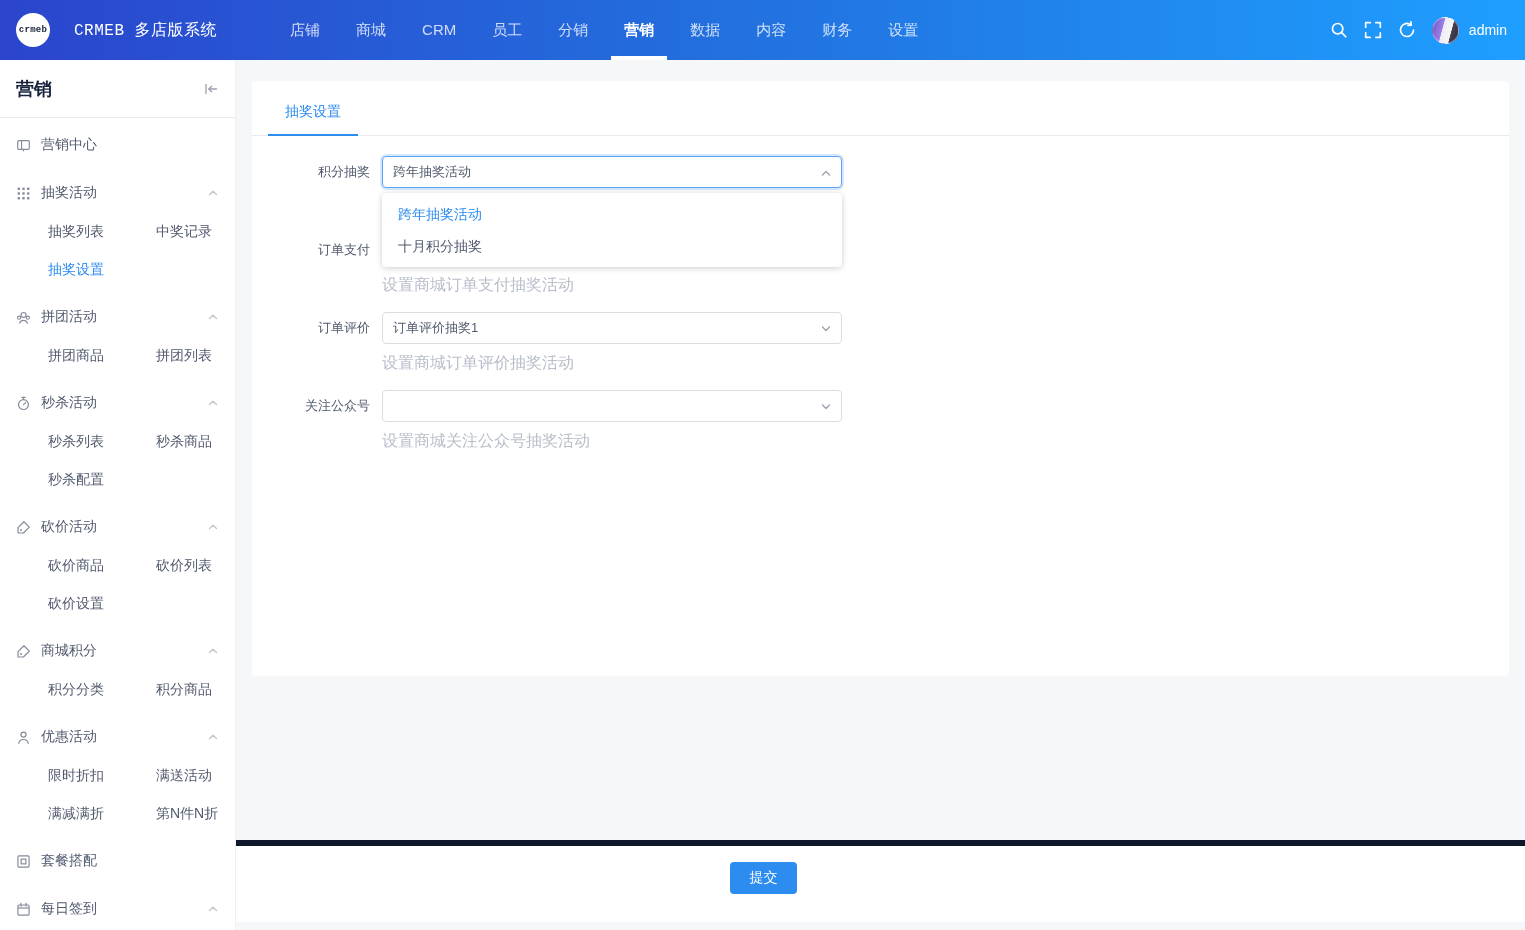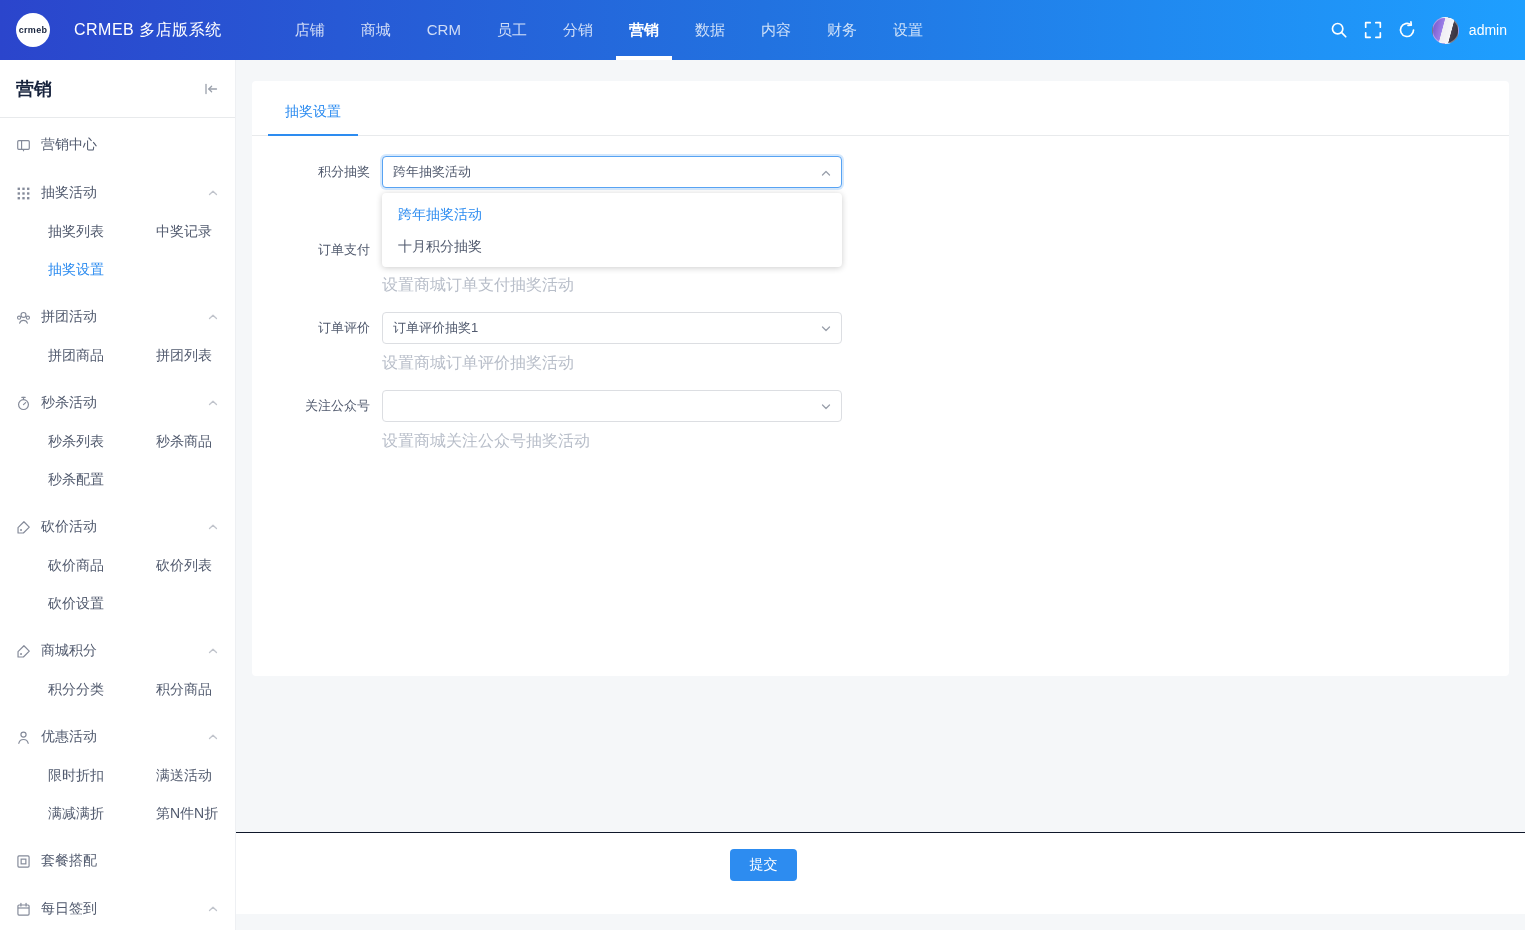--- a/index.html
+++ b/index.html
@@ -4,21 +4,21 @@
 <style>
   * { margin:0; padding:0; box-sizing:border-box; }
   html,body { width:1525px; height:930px; overflow:hidden;
     font-family:"Liberation Sans","DejaVu Sans",sans-serif;
     background:#f5f7f9; position:relative; }
 
   
   .header { position:absolute; top:0; left:0; right:0; height:60px; z-index:40;
     background:linear-gradient(90deg,#2b45cc 0%,#2272e0 50%,#1e9fff 100%);
     display:flex; align-items:center; }
-  .logo-wrap { display:flex; align-items:center; margin-left:16px; cursor:pointer; }
+  .logo-wrap { display:flex; align-items:center; margin-left:16px; cursor:pointer;font-family:Liberation Mono, monospace; }
   .logo-circle { width:34px; height:34px; border-radius:50%; background:#fff;
     display:flex; align-items:center; justify-content:center;
     color:#17233d; font-size:9px; font-weight:bold; letter-spacing:.3px; }
   .app-title { color:#fff; font-size:16px; font-weight:500; margin-left:24px; letter-spacing:.5px; }
   .top-nav { display:flex; margin-left:55px; height:60px; }
   .nav-item { position:relative; color:rgba(255,255,255,.78); font-size:15px;
     line-height:60px; padding:0 18px; cursor:pointer; white-space:nowrap; }
   .nav-item.active { color:#fff; font-weight:bold; }
   .nav-item.active::after { content:""; position:absolute; left:50%; transform:translateX(-50%);
     bottom:0; width:56px; height:4px; background:#fff; }
@@ -72,22 +72,22 @@
   .select .caret.up { transform:rotate(180deg); }
   .helper { margin-top:10px; font-size:16px; color:#b8bec9; line-height:18px; }
 
   .dropdown { position:absolute; top:37px; left:0; right:0; z-index:50; background:#fff;
     border-radius:4px; box-shadow:0 1px 6px rgba(0,0,0,.2); padding:5px 0; }
   .dd-option { height:32px; line-height:32px; padding-left:16px; font-size:14px;
     color:#515a6e; cursor:pointer; }
   .dd-option.selected { color:#2d8cf0; }
 
   
-  .footer { position:absolute; left:236px; right:0; bottom:16px; height:82px; background:#fff;
-    border-top:1px solid #0f172a; z-index:30; }
+  .footer { position:absolute; left:236px; right:0; bottom:8px; height:82px; background:#fff;
+    border-top:6px solid #0f172a; z-index:30; }
   .submit-btn { position:absolute; left:494px; top:16px; width:67px; height:32px;
     background:#2d8cf0; color:#fff; font-size:14px; border:none; border-radius:4px;
     cursor:pointer; font-family:inherit; }
 </style>
 </head>
 <body>
 
 <div class="header">
   <div class="logo-wrap">
     <div class="logo-circle">crmeb</div>

